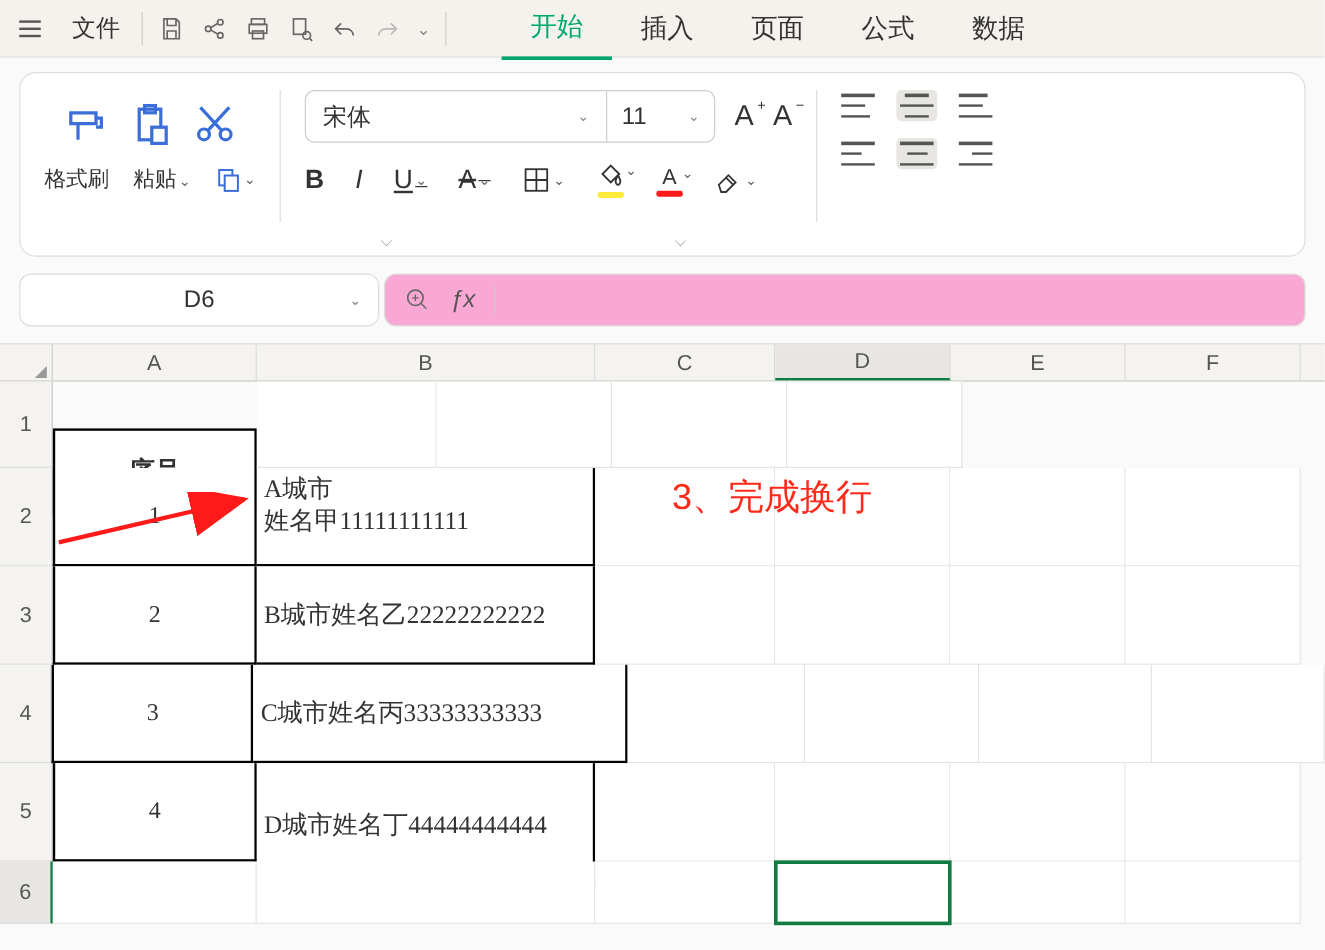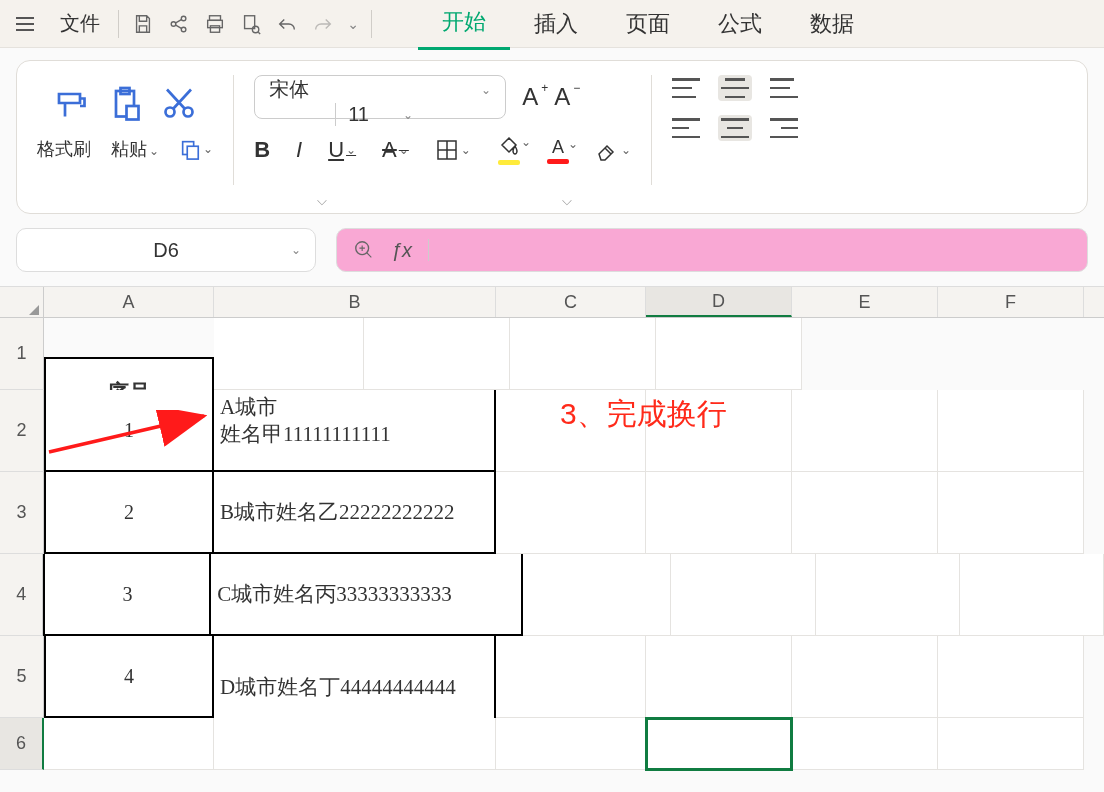--- a/index.html
+++ b/index.html
@@ -21,42 +21,42 @@
 
 .ribbon { margin:12px 16px 0 16px; background:#fff; border-radius:14px; border:1px solid #e0ddd8; padding:14px 20px 10px 20px; display:flex; align-items:flex-start; gap:20px; position:relative; height:154px; }
 .ribbon-group { display:flex; flex-direction:column; align-items:center; gap:6px; }
 .ribbon-group .top-row { display:flex; align-items:center; gap:18px; height:56px; }
 .ribbon-group .bot-row { display:flex; align-items:center; gap:20px; font-size:18px; color:#333;text-align:right; }
 .ribbon .big-icon { width:36px; height:36px; stroke:#3b6ed8; fill:none; stroke-width:1.8; }
 .ribbon .vsep { width:1px; height:110px; background:#e0ddd8; }
 .ribbon .small-chev { font-size:12px; color:#666; margin-left:2px; }
 .ribbon .expand-corner { position:absolute; bottom:4px; font-size:13px; color:#999; }
 
-.font-box { display:flex; align-items:center; border:1px solid #ccc; border-radius:8px; height:44px;flex-direction:column; }
+.font-box { display:flex; align-items:center; border:1px solid #ccc; border-radius:8px; height:44px; }
 .font-name { width:250px; padding:0 14px; font-size:20px; color:#333; display:flex; align-items:center; justify-content:space-between; height:100%; }
 .font-size { width:90px; border-left:1px solid #ccc; padding:0 12px; font-size:20px; color:#333; display:flex; align-items:center; justify-content:space-between; height:100%; }
 .font-name .chev, .font-size .chev { color:#888; font-size:12px; }
 
 .fmt-row { display:flex; align-items:center; gap:26px; margin-top:16px; }
 .fmt-btn { font-size:22px; color:#333; display:flex; align-items:center; }
 .fmt-btn svg { width:24px; height:24px; }
 .color-bar { display:inline-block; width:22px; height:5px; border-radius:2px; }
 
 .asize-group { display:flex; align-items:center; gap:16px; }
 .asize { font-size:24px; color:#333; position:relative; }
 .asize sup { font-size:12px; position:absolute; top:-2px; right:-10px; }
 
 .align-group { display:flex; flex-direction:column; gap:14px; }
 .align-row { display:flex; align-items:center; gap:18px; }
 .align-btn { width:28px; height:20px; display:flex; flex-direction:column; justify-content:space-between; }
 .align-btn span { height:2.5px; background:#555; display:block; }
 .align-btn.sel { background:#e8e6e2; padding:3px; border-radius:4px; width:34px; height:26px; }
 
 
-.formula-bar { display:flex; align-items:center; margin:14px 16px 0 16px; gap:20px; }
+.formula-bar { display:flex; align-items:center; margin:14px 16px 0 16px; gap:4px; }
 .name-box { width:300px; height:44px; background:#fff; border:1px solid #ddd; border-radius:10px; display:flex; align-items:center; justify-content:center; font-size:20px; color:#333; position:relative; }
 .name-box .chev { position:absolute; right:14px; color:#888; font-size:12px; }
 .fx-area { flex:1; height:44px; background:#f9a8d4; border:1px solid #ddd; border-radius:10px; display:flex; align-items:center; padding:0 16px; gap:16px; }
 .fx-area svg { width:22px; height:22px; stroke:#666; fill:none; stroke-width:1.5; }
 .fx-label { font-style:italic; font-size:20px; color:#555; }
 
 
 .grid { margin-top:14px; position:relative; }
 .col-headers { display:flex; height:32px; background:#f5f3f0; border-top:1px solid #ddd; border-bottom:1px solid #ccc; }
 .corner { width:44px; border-right:1px solid #ccc; display:flex; align-items:flex-end; justify-content:flex-end; padding:2px 4px; }

